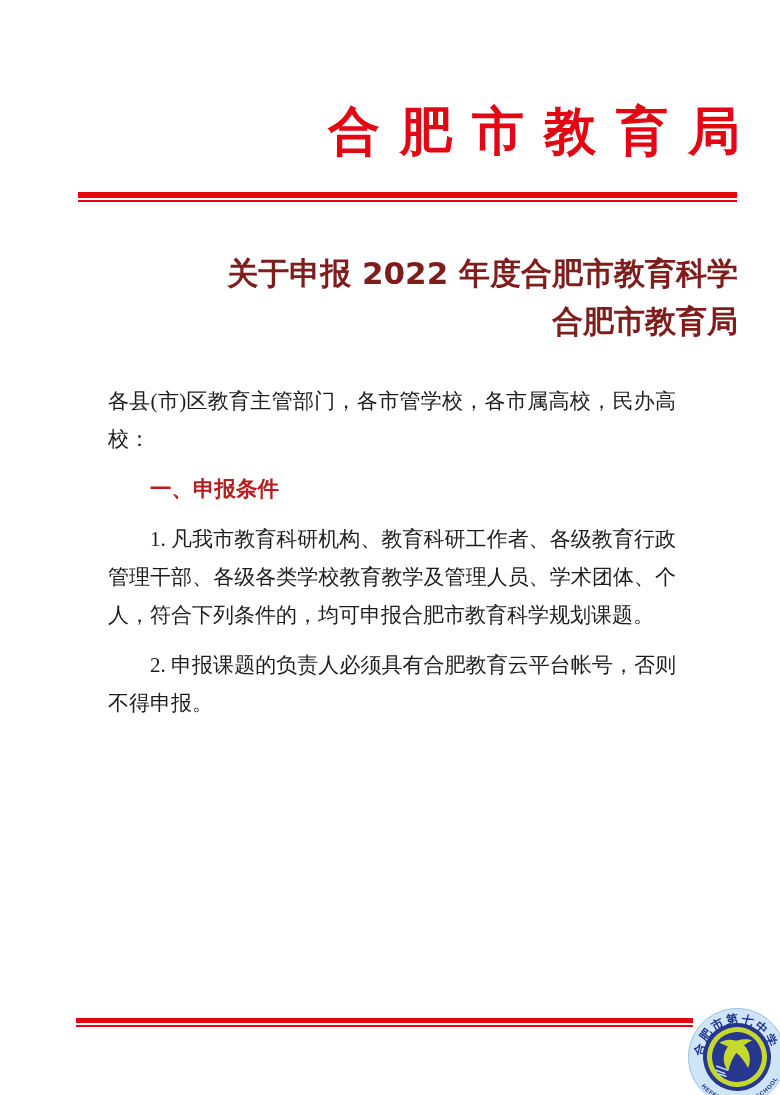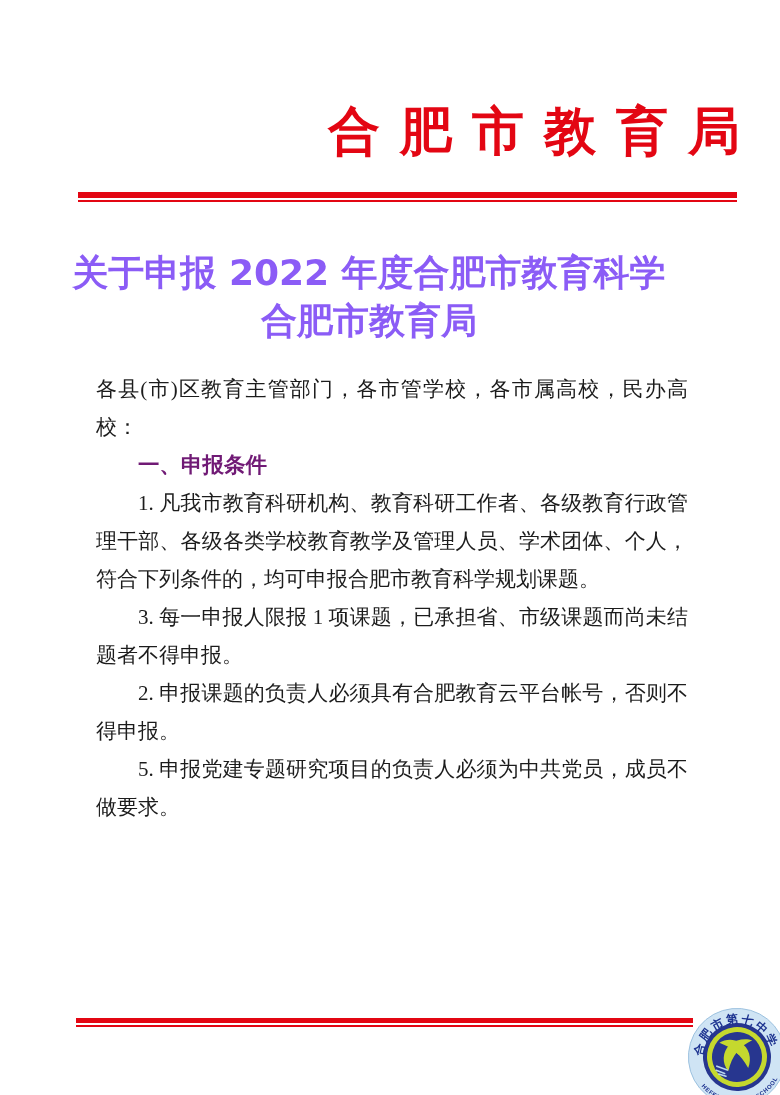--- a/index.html
+++ b/index.html
@@ -39,50 +39,50 @@
   }
   .rule-top { top: 192px; left: 78px; width: 659px; }
   .rule-bottom { top: 1018px; left: 76px; width: 617px; border-top-width: 5px; }
 
   
   .doc-title {
     position: absolute;
     top: 249px;
     left: 0;
     width: 738px;
-    text-align: center;
+    text-align: right;
     font-family: "DejaVu Sans", "Liberation Sans", sans-serif;
     font-weight: 600;
-    font-size: 36px;
+    font-size: 31px;
     line-height: 48px;
-    color: #8b5cf6;
+    color: #7f1d1d;
   }
 
   
   .doc-body {
     position: absolute;
     top: 370px;
     left: 96px;
     width: 592px;
     font-size: 21px;
     line-height: 38px;
     text-align: justify;
     color: #1c1c1c;
     font-family: "Liberation Serif", "DejaVu Serif", serif;
   }
-  .doc-body p { margin: 0; text-indent: 42px; }
+  .doc-body p { margin: 12px; text-indent: 42px; }
   .doc-body p.salutation { text-indent: 0; }
   .section-heading {
     margin: 0;
     text-indent: 42px;
     font-family: "DejaVu Sans", "Liberation Sans", sans-serif;
     font-weight: bold;
     font-size: 21.5px;
     line-height: 38px;
-    color: #701a75;
+    color: #b91c1c;
   }
 
   
   .badge {
     position: absolute;
     left: 687px;
     top: 1007px;
     width: 100px;
     height: 100px;
     z-index: 2;
@@ -113,23 +113,21 @@
 
   <div class="doc-title">
     <div>关于申报 2022 年度合肥市教育科学</div>
     <div>合肥市教育局</div>
   </div>
 
   <div class="doc-body">
     <p class="salutation">各县(市)区教育主管部门，各市管学校，各市属高校，民办高校：</p>
     <p class="section-heading">一、申报条件</p>
     <p>1. 凡我市教育科研机构、教育科研工作者、各级教育行政管理干部、各级各类学校教育教学及管理人员、学术团体、个人，符合下列条件的，均可申报合肥市教育科学规划课题。</p>
-    <p>3. 每一申报人限报 1 项课题，已承担省、市级课题而尚未结题者不得申报。</p>
     <p>2. 申报课题的负责人必须具有合肥教育云平台帐号，否则不得申报。</p>
-    <p>5. 申报党建专题研究项目的负责人必须为中共党员，成员不做要求。</p>
   </div>
 
   <div class="rule rule-bottom"></div>
 
   <div class="badge">
     <svg viewBox="0 0 100 100" xmlns="http://www.w3.org/2000/svg">
       <defs>
         <path id="arcTop" class="arc-path" d="M 19.2 64.4 A 34 34 0 1 1 80.8 64.4"></path>
         <path id="arcBottom" class="arc-path" d="M 8.3 69.5 A 46 46 0 0 0 91.7 69.5"></path>
       </defs>

